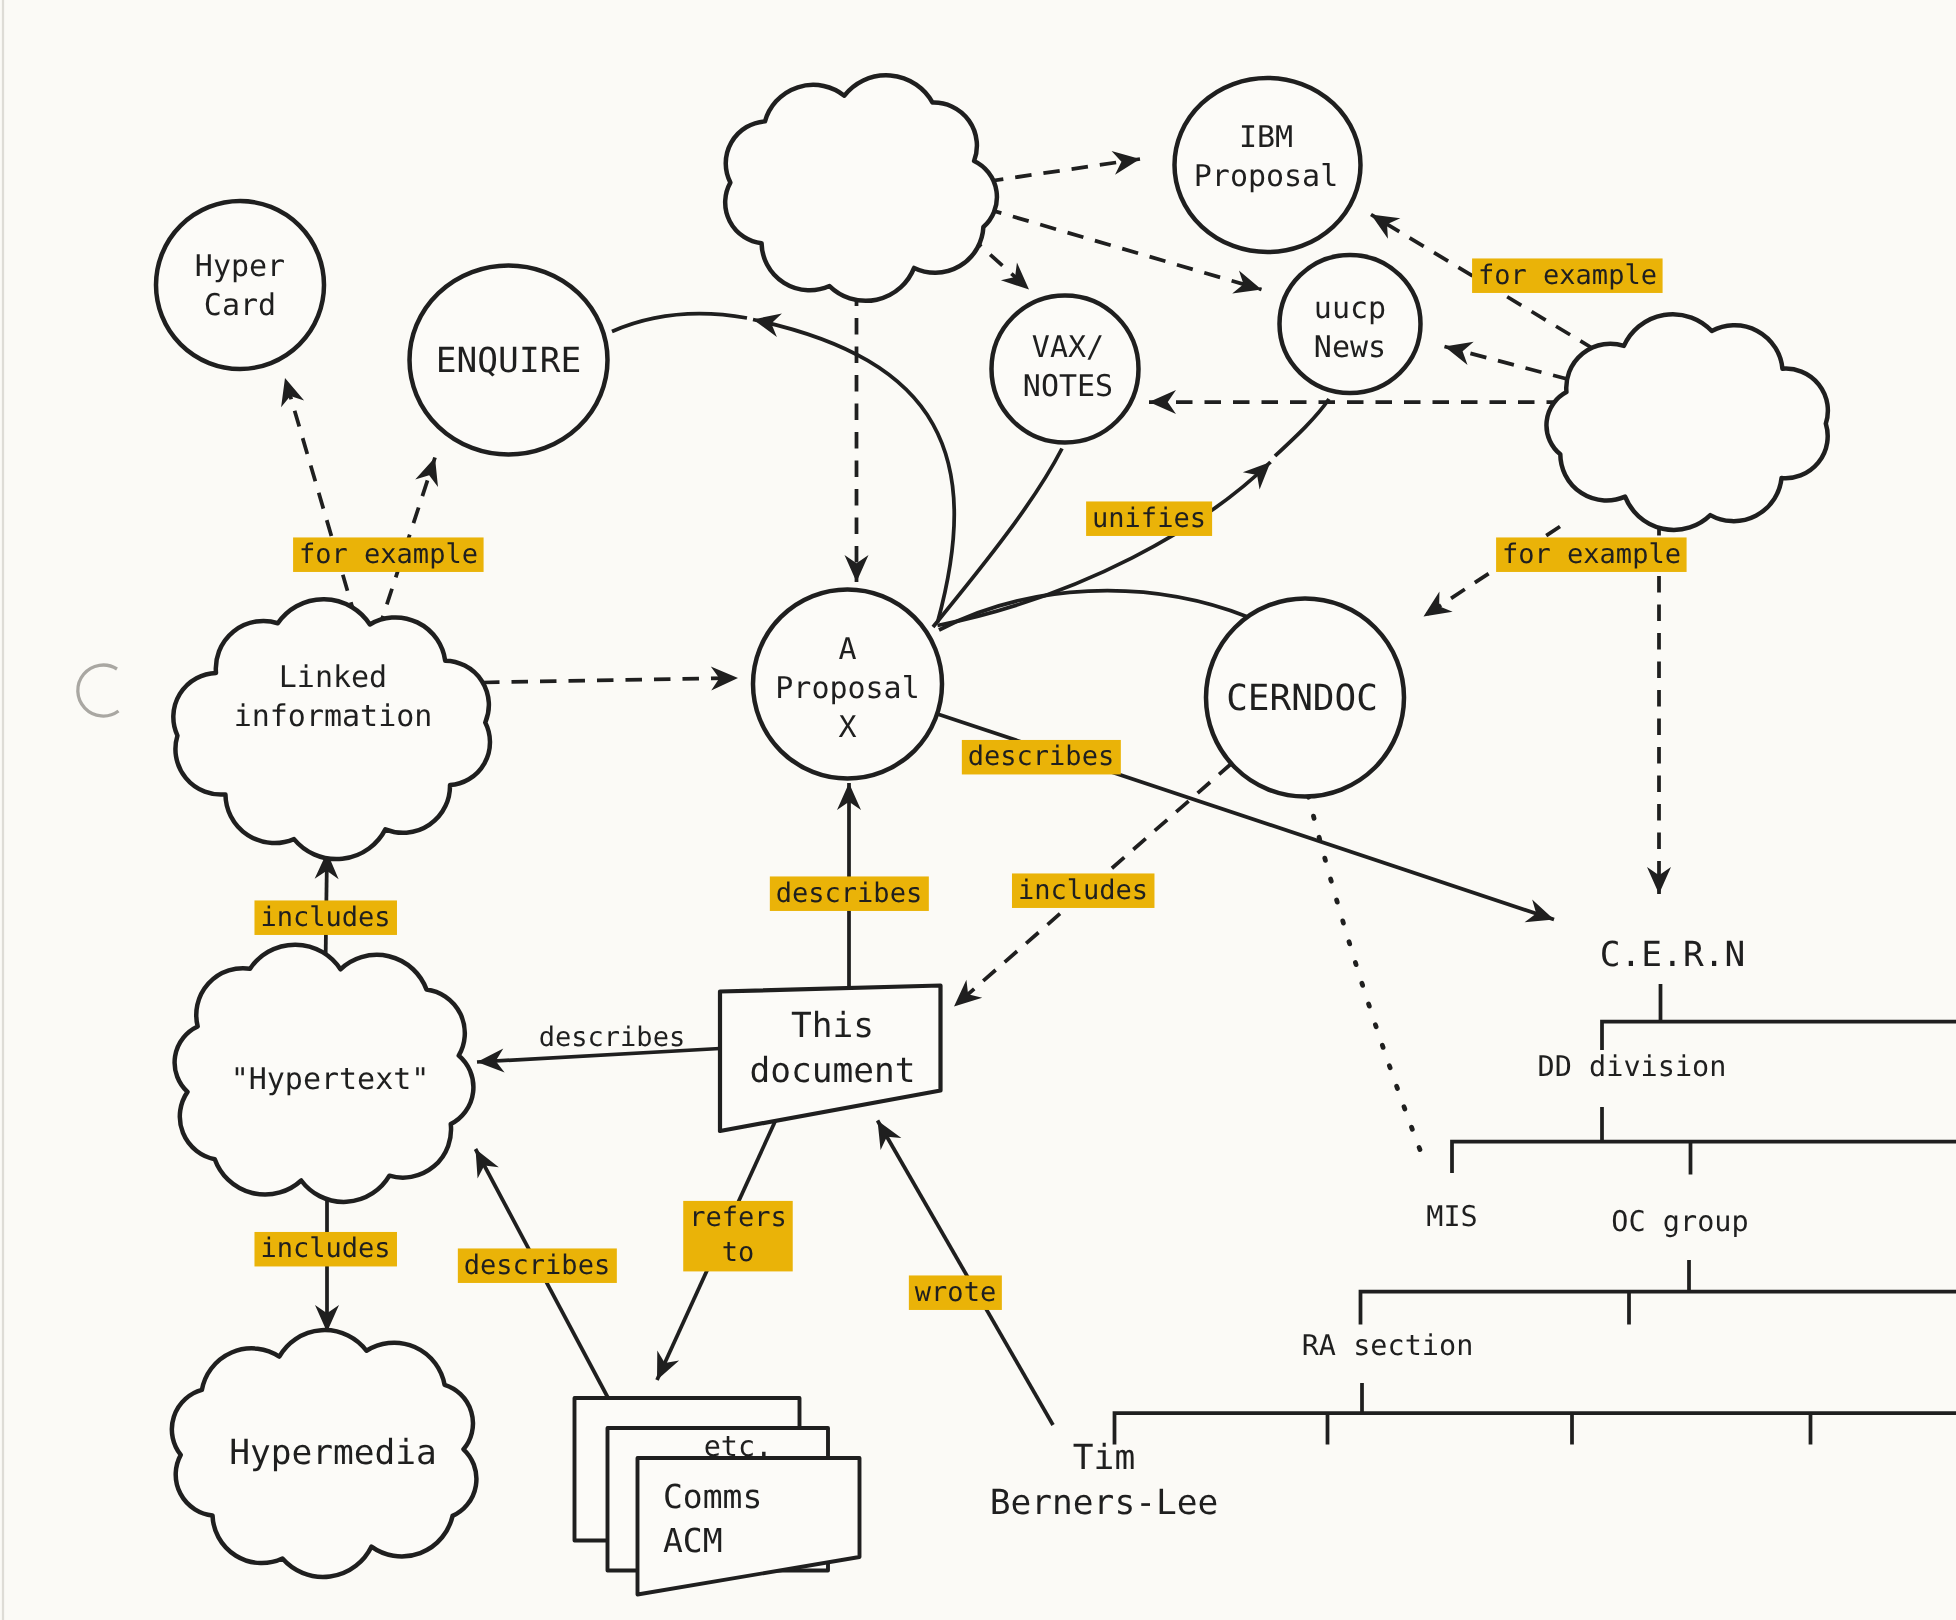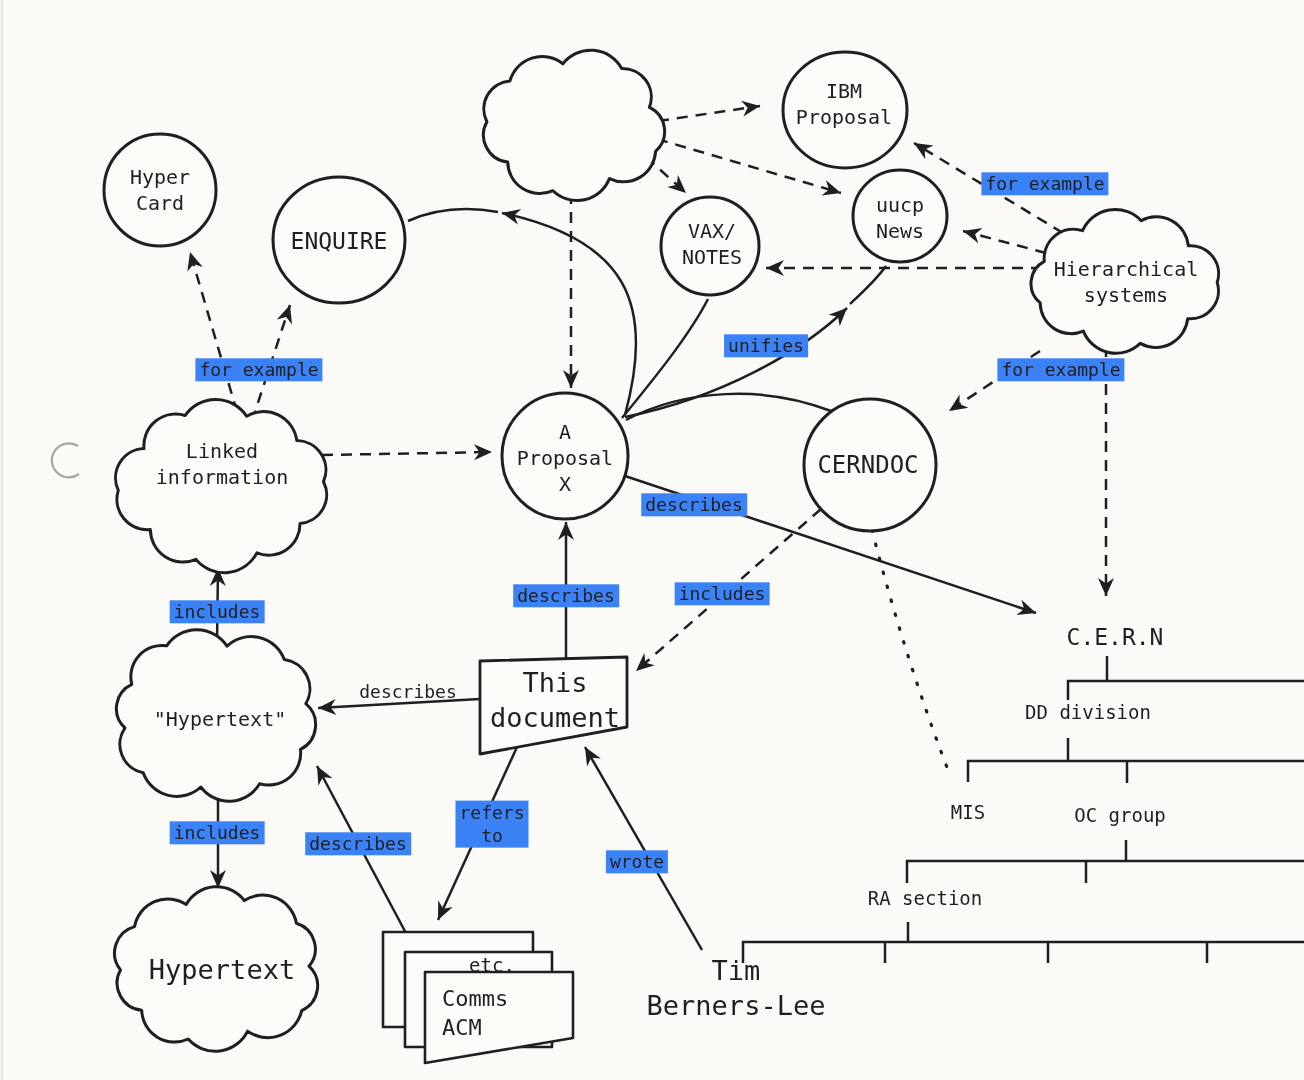--- a/index.html
+++ b/index.html
@@ -7,24 +7,24 @@
     position:relative;width:1304px;height:1080px;overflow:hidden;
     background:#fbfaf6;
     font-family:"DejaVu Sans Mono","Liberation Mono",monospace;
   }
   .stage svg{position:absolute;left:0;top:0;}
   .lbl{
     position:absolute;transform:translate(-50%,-50%);
     color:#1f1f1f;text-align:center;white-space:pre-line;line-height:1.3;
     letter-spacing:0;
   }
-  .bg{background:#3b82f6;padding:0 4px;text-align:center;}
+  .bg{background:#eab308;padding:0 4px;text-align:center;}
   .left{transform:translate(0,-50%);text-align:left;}
   .s18{font-size:18px}.s19{font-size:19px}.s20{font-size:20px}
-  .s21{font-size:27px}.s22{font-size:22px}.s23{font-size:23px}.s24{font-size:24px}
+  .s21{font-size:23px}.s22{font-size:22px}.s23{font-size:23px}.s24{font-size:24px}
 </style>
 </head>
 <body>
 
 <div class="stage">
 
 <svg width="1304" height="1080" viewBox="0 0 1304 1080">
   <defs>
     <marker id="ah" markerUnits="userSpaceOnUse" markerWidth="26" markerHeight="22" refX="19" refY="9" orient="auto">
       <path d="M 1 1 L 19 9 L 1 17 L 6.5 9 Z" fill="#1f1f1f"></path>
@@ -114,32 +114,30 @@
 
 <div class="lbl s20" style="left:160px;top:190px">Hyper
 Card</div>
 <div class="lbl s23" style="left:339px;top:242px">ENQUIRE</div>
 <div class="lbl s20" style="left:844px;top:104px">IBM
 Proposal</div>
 <div class="lbl s20" style="left:900px;top:218px">uucp
 News</div>
 <div class="lbl s20" style="left:712px;top:244px">VAX/
 NOTES</div>
-<div class="lbl s20" style="left:1126px;top:282px">Hierarchical
-systems</div>
 <div class="lbl s20" style="left:222px;top:464px">Linked
 information</div>
 <div class="lbl s20" style="left:565px;top:458px">A
 Proposal
 X</div>
 <div class="lbl s24" style="left:868px;top:466px">CERNDOC</div>
 <div class="lbl s20" style="left:220px;top:719px">"Hypertext"</div>
 <div class="lbl s21" style="left:555px;top:700px">This
 document</div>
-<div class="lbl s21" style="left:222px;top:970px">Hypertext</div>
+<div class="lbl s21" style="left:222px;top:970px">Hypermedia</div>
 <div class="lbl s19" style="left:492px;top:965px">etc.</div>
 <div class="lbl s22 left" style="left:442px;top:1014px">Comms
 ACM</div>
 
 <div class="lbl s23" style="left:1115px;top:638px">C.E.R.N</div>
 <div class="lbl s19" style="left:1088px;top:712px">DD division</div>
 <div class="lbl s19" style="left:968px;top:812px">MIS</div>
 <div class="lbl s19" style="left:1120px;top:815px">OC group</div>
 <div class="lbl s19" style="left:925px;top:898px">RA section</div>
 <div class="lbl s21" style="left:736px;top:988px">Tim

